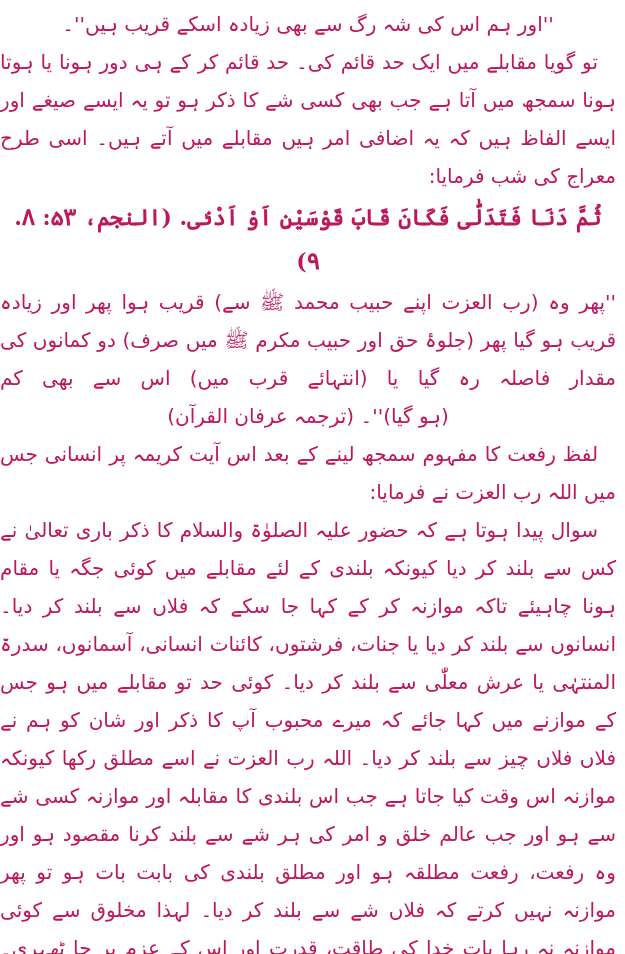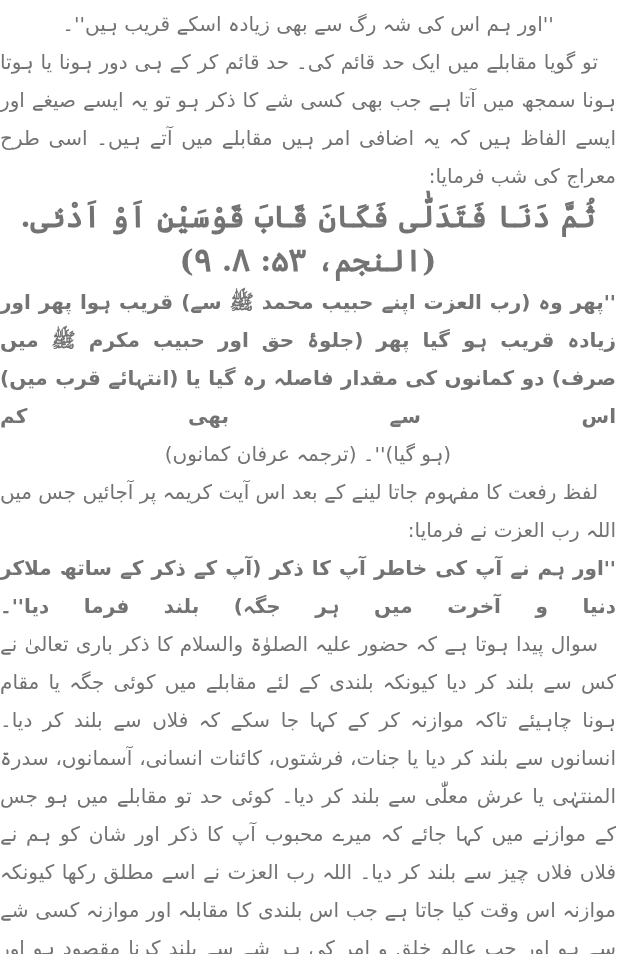--- a/index.html
+++ b/index.html
@@ -12,67 +12,65 @@
     height: 954px;
     overflow: hidden;
     font-family: "DejaVu Sans", sans-serif;
   }
   .page {
     box-sizing: border-box;
     width: 625px;
     height: 672px;
     padding: 5px 9px 0 0;
     direction: rtl;
-    color: #737373;
+    color: #be185d;
     font-size: 20px;
     line-height: 38px;
     text-align: justify;
   }
   .page p {
     margin: 0;
   }
   
   .center {
     text-align: center;
     text-align-last: center;
   }
   
   .indent {
     text-indent: 18px;
   }
   
   .fulljust {
     text-align-last: justify;
-    font-weight: bold;
   }
   
   .verse {
     text-align: center;
     text-align-last: center;
     font-family: "DejaVu Serif", serif;
     font-weight: 700;
-    font-size: 30px;
+    font-size: 22px;
     line-height: 44px;
     margin: 1px 0;
   }
 </style>
 </head>
 <body>
 
 <main class="page" dir="rtl" lang="ur">
   <p class="center">''اور ہم اس کی شہ رگ سے بھی زیادہ اسکے قریب ہیں''۔</p>
 
   <p class="indent">تو گویا مقابلے میں ایک حد قائم کی۔ حد قائم کر کے ہی دور ہونا یا ہوتا ہونا سمجھ میں آتا ہے جب بھی کسی شے کا ذکر ہو تو یہ ایسے صیغے اور ایسے الفاظ ہیں کہ یہ اضافی امر ہیں مقابلے میں آتے ہیں۔ اسی طرح معراج کی شب فرمایا:</p>
 
   <p class="verse">ثُمَّ دَنَا فَتَدَلّٰی فَکَانَ قَابَ قَوْسَیْنِ اَوْ اَدْنٰی. (النجم، ۵۳: ۸. ۹)</p>
 
   <p class="fulljust">''پھر وہ (رب العزت اپنے حبیب محمد ﷺ سے) قریب ہوا پھر اور زیادہ قریب ہو گیا پھر (جلوۂ حق اور حبیب مکرم ﷺ میں صرف) دو کمانوں کی مقدار فاصلہ رہ گیا یا (انتہائے قرب میں) اس سے بھی کم</p>
 
-  <p class="center">(ہو گیا)''۔ (ترجمہ عرفان کمانوں)</p>
+  <p class="center">(ہو گیا)''۔ (ترجمہ عرفان القرآن)</p>
 
-  <p class="indent">لفظ رفعت کا مفہوم جاتا لینے کے بعد اس آیت کریمہ پر آجائیں جس میں اللہ رب العزت نے فرمایا:</p>
+  <p class="indent">لفظ رفعت کا مفہوم سمجھ لینے کے بعد اس آیت کریمہ پر انسانی جس میں اللہ رب العزت نے فرمایا:</p>
 
 
-  <p class="fulljust">''اور ہم نے آپ کی خاطر آپ کا ذکر (آپ کے ذکر کے ساتھ ملاکر دنیا و آخرت میں ہر جگہ) بلند فرما دیا''۔</p>
 
   <p class="indent">سوال پیدا ہوتا ہے کہ حضور علیہ الصلوٰۃ والسلام کا ذکر باری تعالیٰ نے کس سے بلند کر دیا کیونکہ بلندی کے لئے مقابلے میں کوئی جگہ یا مقام ہونا چاہیئے تاکہ موازنہ کر کے کہا جا سکے کہ فلاں سے بلند کر دیا۔ انسانوں سے بلند کر دیا یا جنات، فرشتوں، کائنات انسانی، آسمانوں، سدرۃ المنتہٰی یا عرش معلّٰی سے بلند کر دیا۔ کوئی حد تو مقابلے میں ہو جس کے موازنے میں کہا جائے کہ میرے محبوب آپ کا ذکر اور شان کو ہم نے فلاں فلاں چیز سے بلند کر دیا۔ اللہ رب العزت نے اسے مطلق رکھا کیونکہ موازنہ اس وقت کیا جاتا ہے جب اس بلندی کا مقابلہ اور موازنہ کسی شے سے ہو اور جب عالم خلق و امر کی ہر شے سے بلند کرنا مقصود ہو اور وہ رفعت، رفعت مطلقہ ہو اور مطلق بلندی کی بابت بات ہو تو پھر موازنہ نہیں کرتے کہ فلاں شے سے بلند کر دیا۔ لہذا مخلوق سے کوئی موازنہ نہ رہا بات خدا کی طاقت، قدرت اور اس کے عزم پر جا ٹھہری۔ لہذا مخلوقات نیچے رہ گئیں اور عالم خلق، عالم امر، عالم سمٰوٰت، سدرۃ المنتہٰی، عرش معلّٰی، مکان و لامکان سب کچھ نیچے رہ گیا تو باری تعالیٰ کتنا بلند کیا؟ فرمایا:</p>
 
 </main>
 
 </body></html>

